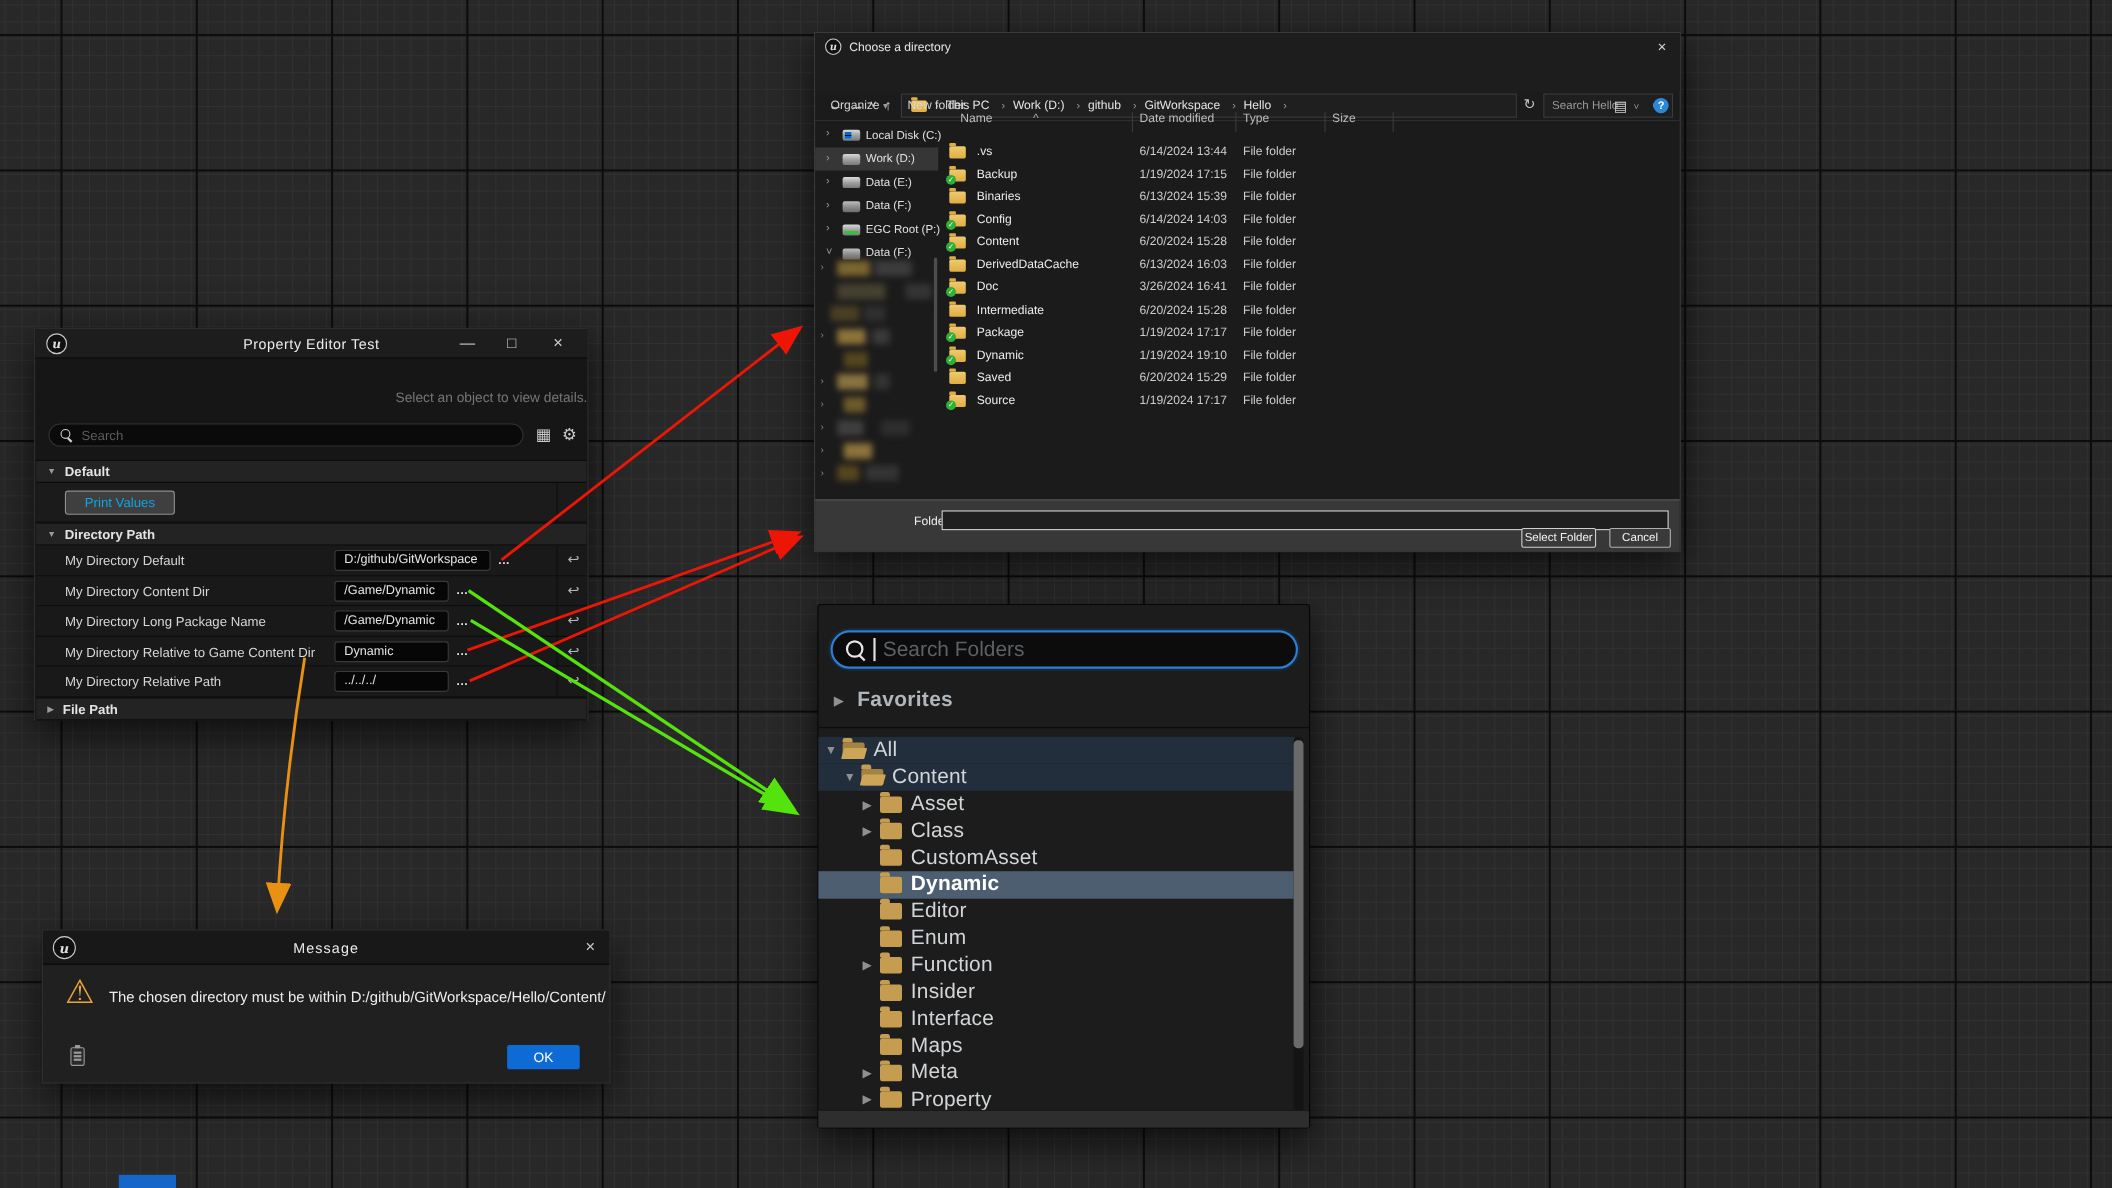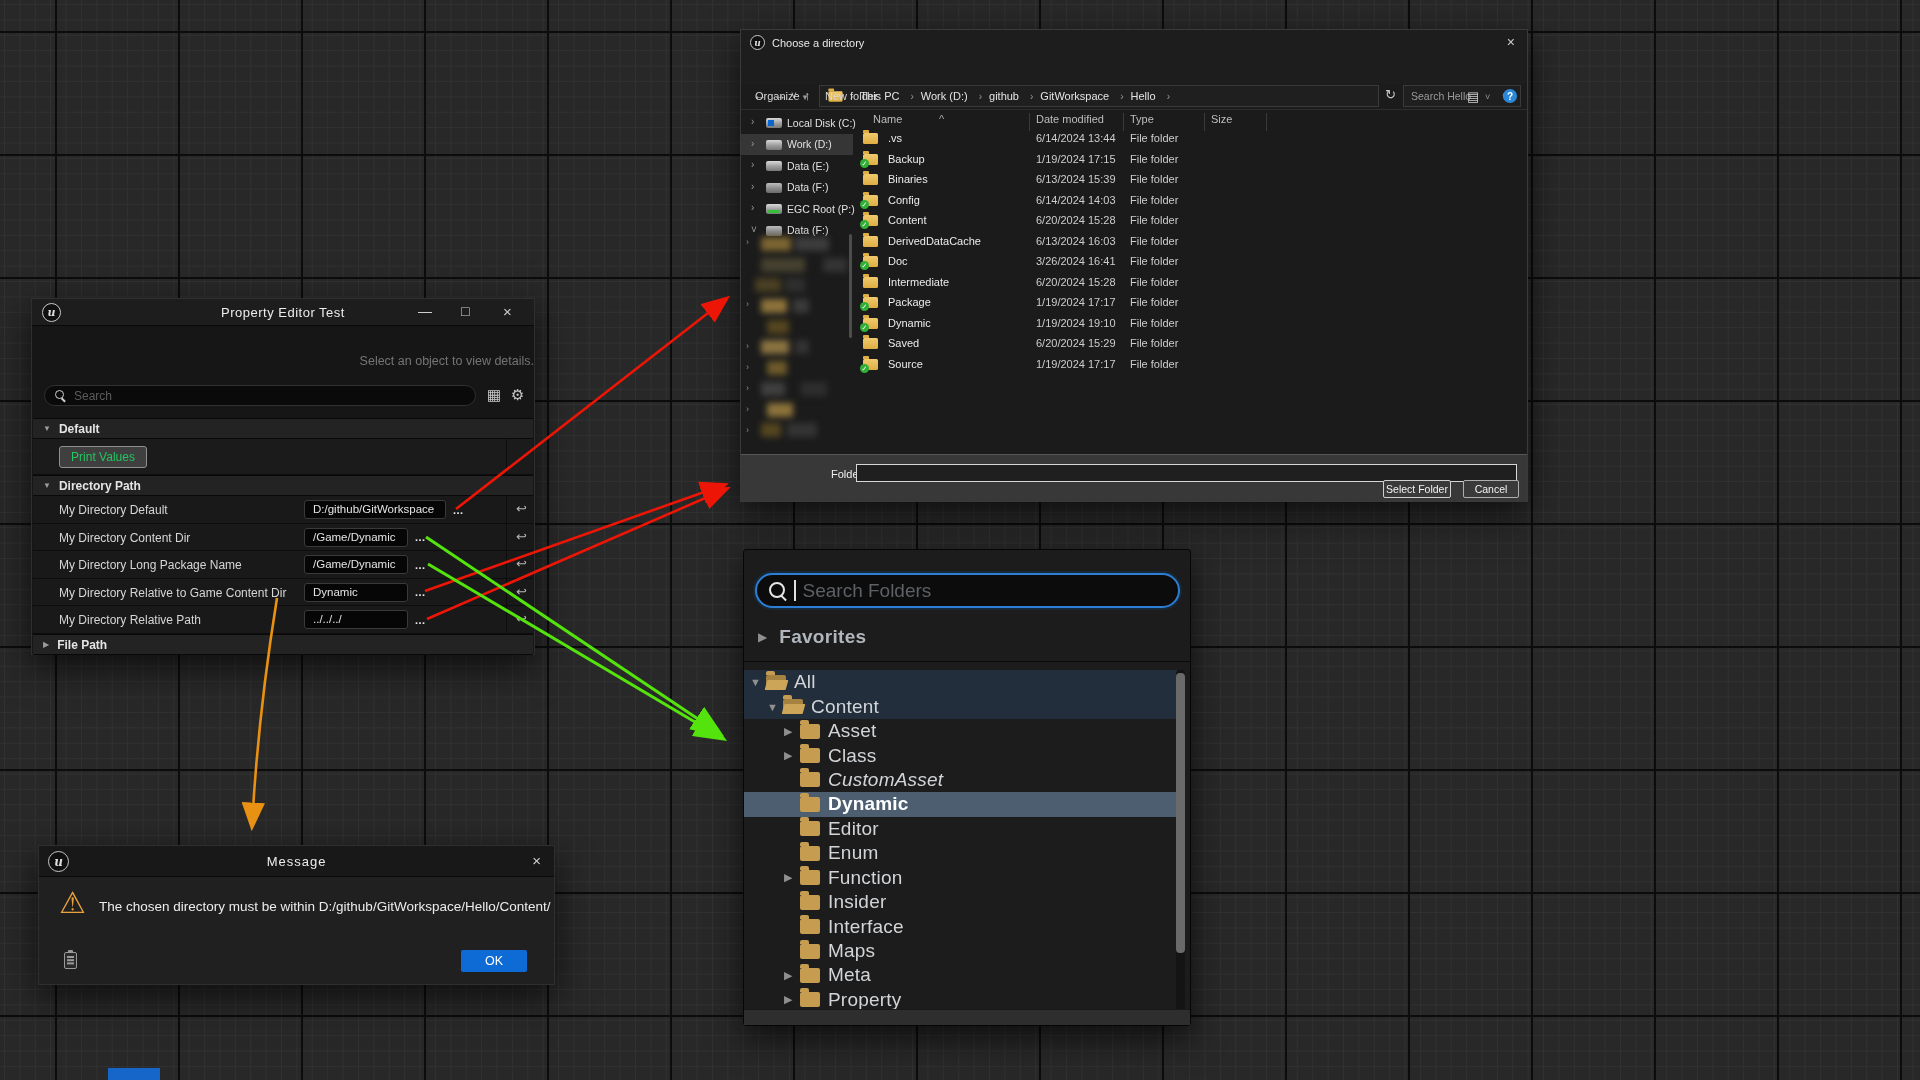--- a/index.html
+++ b/index.html
@@ -55,21 +55,21 @@
  background:linear-gradient(90deg,#2ba3e8 45%,#101010 45%,#101010 55%,#2ba3e8 55%),linear-gradient(#2ba3e8 45%,#101010 45%,#101010 55%,#2ba3e8 55%);background-blend-mode:multiply}
 .drive.kind-green::after{content:"";position:absolute;left:2px;right:2px;bottom:1px;height:3px;background:#35c03a;border-radius:1px}
 .drive.kind-drive2{background:linear-gradient(#bdbdbd,#8a8a8a 55%,#6b6b6b)}
 .dlabel{position:absolute;left:46px;top:4.5px;font-size:10.5px;color:#e0e0e0;white-space:nowrap}
 .cens-wrap{position:absolute;left:0;top:204px;width:112px;height:207px}
 .cens{position:absolute;left:12px;top:0;right:4px;bottom:0;filter:blur(3px)}
 .crow{position:relative;height:20.7px}
 .crow i{position:absolute;top:3px;height:14px;border-radius:1px}
 .cexp{position:absolute;left:5px;color:#8a8a8a;font-size:9px}
 .side-scroll{position:absolute;left:108px;top:0;width:3px;height:104px;background:#4d4d4d;border-radius:2px}
-.lv-head{position:absolute;top:80px;left:0;right:2px;height:20px;color:#bdbdbd}
+.lv-head{position:absolute;top:69px;left:0;right:2px;height:20px;color:#bdbdbd}
 .lv-head span{position:absolute;top:3px;font-size:11px}
 .h-sep{position:absolute;top:1px;width:1px;height:18px;background:#3a3a3a}
 .sortind{position:absolute;left:198px;top:-5px;font-size:10px;color:#a9a9a9}
 .f-rows{position:absolute;left:0;top:98px;right:2px}
 .f-row{position:relative;height:20.5px}
 .folder{display:inline-block;width:15px;height:11px;background:linear-gradient(#f0ca6e,#dfae43);border-radius:1.5px;position:relative;flex:none}
 .folder::before{content:"";position:absolute;top:-3px;left:0;width:6px;height:3px;background:#dfae43;border-radius:1px 1px 0 0}
 .folder.badge::after{content:"✓";position:absolute;left:-3px;bottom:-3px;width:9px;height:9px;background:#2faf35;border-radius:50%;color:#fff;font-size:7px;line-height:9px;text-align:center}
 .f-row .folder{position:absolute;left:122px;top:5px}
 .f-row span{white-space:nowrap}
@@ -91,21 +91,21 @@
 .pe-search{position:absolute;top:86px;left:12px;width:432px;height:21px;background:#0a0a0a;border:1px solid #313131;border-radius:11px;display:flex;align-items:center;padding:0 10px;gap:8px;color:#cfcfcf}
 .pe-search input{flex:1;min-width:0;background:none;border:none;outline:none;color:#bbb;font-size:12px;font-family:inherit}
 .pe-search input::placeholder{color:#5c5c5c}
 .pe-grid{position:absolute;left:455px;top:87px;font-size:15px;color:#c9c9c9}
 .pe-gear{position:absolute;left:479px;top:87px;font-size:15px;color:#c9c9c9}
 .sec{position:absolute;left:1px;right:1px;height:21px;background:#232323;border-top:1px solid #090909;border-bottom:1px solid #090909;display:flex;align-items:center;padding-left:10px;gap:8px}
 .sec .tri{font-size:8px;color:#9b9b9b}
 .sec .slabel{font-size:12px;font-weight:bold;color:#e4e4e4}
 .print-row{position:absolute;left:1px;right:1px;top:140px;height:36px;background:#1b1b1b;border-bottom:1px solid #0d0d0d}
 .print-row::after,.p-row::after{content:"";position:absolute;left:473px;top:0;bottom:0;width:1px;background:#0d0d0d}
-.pv-btn{position:absolute;left:26px;top:7px;width:88px;height:22px;background:#3f3f3f;border:1px solid #8f8f8f;border-radius:3px;color:#22c55e;font-size:12px;display:flex;align-items:center;justify-content:center}
+.pv-btn{position:absolute;left:26px;top:7px;width:100px;height:22px;background:#3f3f3f;border:1px solid #8f8f8f;border-radius:3px;color:#0ea5e9;font-size:12px;display:flex;align-items:center;justify-content:center}
 .p-rows{position:absolute;left:1px;right:1px;top:197px}
 .p-row{position:relative;height:27.6px;background:#191919;border-bottom:1px solid #0d0d0d}
 .p-label{position:absolute;left:26px;top:7px;font-size:12px;color:#d6d6d6;white-space:nowrap}
 .p-wrap{position:absolute;left:271px;top:4px;display:flex;align-items:center;gap:7px}
 .p-val{width:104px;height:19px;background:#060606;border:1px solid #3a3a3a;border-radius:3px;color:#e4e4e4;font-size:11.5px;line-height:17px;padding-left:8px;overflow:hidden;white-space:nowrap}
 .p-val.wide{width:142px}
 .p-dots{color:#e9e9e9;font-size:11px;font-weight:bold;letter-spacing:.5px;line-height:10px}
 .p-reset{position:absolute;left:483px;top:5px;color:#b5b5b5;font-size:13px}
 
 #msgwin{left:38px;top:845px;width:517px;height:140px;background:#202020;border:1px solid #2f2f2f;color:#ececec}
@@ -521,21 +521,21 @@
         <span class="pfolder f-closed"></span>
         <span class="t-label">Asset</span>
       </div>
 
       <div class="t-row" style="padding-left: 40px;">
         <span class="t-exp">▶</span>
         <span class="pfolder f-closed"></span>
         <span class="t-label">Class</span>
       </div>
 
-      <div class="t-row" style="padding-left: 40px; font-style: italic;">
+      <div class="t-row" style="padding-left: 40px;">
         <span class="t-exp"></span>
         <span class="pfolder f-closed"></span>
         <span class="t-label">CustomAsset</span>
       </div>
 
       <div class="t-row hl-light" style="padding-left: 40px;">
         <span class="t-exp"></span>
         <span class="pfolder f-closed"></span>
         <span class="t-label">Dynamic</span>
       </div>

